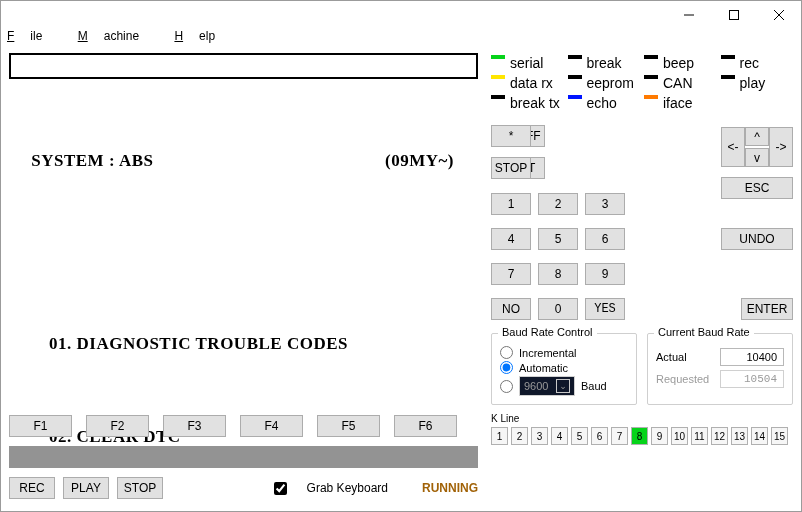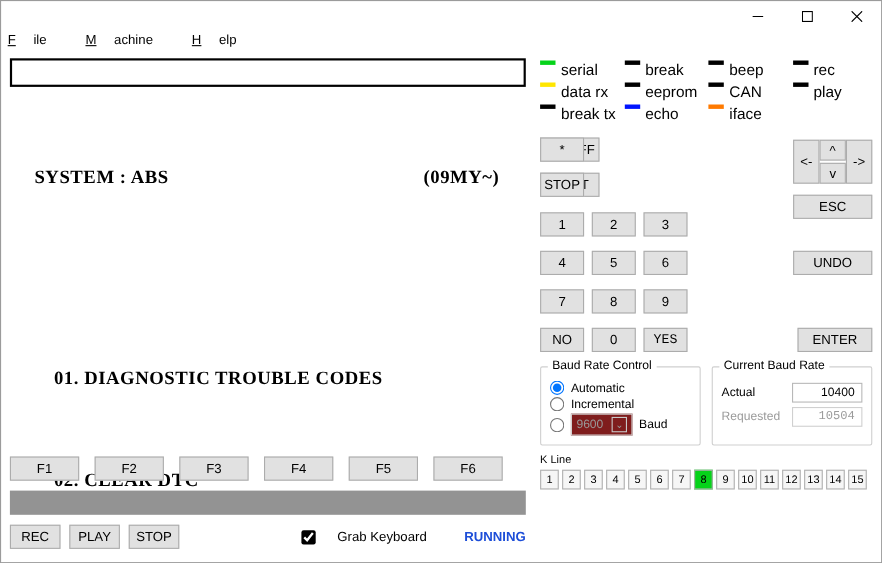--- a/index.html
+++ b/index.html
@@ -41,21 +41,21 @@
     border: 1px solid #acacac; background: #e1e1e1;
     height: 22px; padding: 0 8px;
     font-size: 12px;
     cursor: default;
   }
   .fkeys .btn { width: 63px; }
   .progress { width: 469px; height: 22px; background: #939393; margin-top: 9px; }
   .bottomrow { width: 469px; margin-top: 9px; display: flex; align-items: center; gap: 8px; }
   .bottomrow .grab { margin-left: auto; display: inline-flex; align-items: center; gap: 20px; }
   .bottomrow .grab input { width: 13px; height: 13px; accent-color: #000; margin:0; }
-  .running { margin-left: 24px; color: #1d4ed8; font-weight: 600; width:58px; text-align:right; }
+  .running { margin-left: 24px; color: #a16207; font-weight: 600; width:58px; text-align:right; }
   .right { position: absolute; left: 490px; top: 0; right: 8px; height: 100%; }
   .leds { display: grid; grid-template-columns: repeat(4, 1fr); column-gap: 4px; row-gap: 4px; padding: 2px 0 14px; }
   .led { display: flex; align-items: flex-start; gap: 5px; font-size: 14px; }
   .led .bar { width: 14px; height: 4px; background: #000; }
   .keypad { position: relative; height: 200px; }
   .k { position: absolute; }
   .k .btn { width: 40px; }
   .arrows { position: absolute; right: 0; top: 2px; }
   .arrows .btn { width: 24px; height: 40px; padding: 0; }
   .arrows .mid { display: inline-flex; flex-direction: column; gap: 2px; vertical-align: top; }
@@ -65,21 +65,21 @@
     border-radius: 2px;
     padding: 10px 8px 6px;
     position: relative;
     margin-top: 8px;
   }
   .fieldset .legend {
     position: absolute; top: -8px; left: 6px; background: #fff; padding: 0 4px; font-size: 11px;
   }
   .rad-row { display: flex; align-items: center; gap: 6px; margin: 2px 0; font-size: 11px; }
   .rad-row input[type=radio] { margin: 0; }
-  .combo { border: 1px solid #d0d0d0; background:#7f1d1d; width: 56px; height: 20px; display:inline-flex; align-items:center; padding: 0 4px; color:#999; }
+  .combo { border: 1px solid #d0d0d0; background:#0f172a; width: 56px; height: 20px; display:inline-flex; align-items:center; padding: 0 4px; color:#999; }
   .combo .dn { margin-left:auto; border: 1px solid #c8c8c8; width: 14px; height: 14px; display:flex; align-items:center; justify-content:center; font-size:9px; }
   .curbox { display: flex; align-items: center; justify-content: space-between; margin: 4px 0; font-size: 11px; }
   .curbox .num { width: 64px; height: 18px; border: 1px solid #b8b8b8; display: inline-flex; align-items:center; justify-content:flex-end; padding: 0 6px; font-size: 11px; }
   .curbox .dis { color: #9b9b9b; border-color:#d0d0d0;font-family:Liberation Mono, monospace; }
   .flex2 { display: flex; gap: 10px; }
   .flex2 > * { flex: 1; }
   .kline { margin-top: 8px; }
   .kline .lab { font-size: 10px; margin-bottom: 3px; display: block; }
   .krow { display: flex; gap: 3px; }
   .kcell {
@@ -236,33 +236,33 @@
 
         <div class="arrows">
           <div class="btn">&lt;-</div><span class="mid">
               <div class="btn">^</div>
               <div class="btn">v</div>
             </span><div class="btn">-&gt;</div>
         </div>
 
         <div class="k" style="right:0; top:52px;"><div class="btn" style="width:72px;">ESC</div></div>
         <div class="k" style="right:0; top:103px;"><div class="btn" style="width:72px;">UNDO</div></div>
-        <div class="k" style="right:0; top:173px;"><div class="btn" style="width:68px;">ENTER</div></div>
+        <div class="k" style="right:0; top:173px;"><div class="btn" style="width:52px;">ENTER</div></div>
       </div>
 
       <div class="flex2">
         <div class="fieldset">
           <div class="legend">Baud Rate Control</div>
           <label class="rad-row">
+            <input type="radio" name="br" style="">
+            <span>Incremental</span>
+          </label>
+          <label class="rad-row">
             <input type="radio" name="br" checked="" style="">
             <span>Automatic</span>
-          </label>
-          <label class="rad-row">
-            <input type="radio" name="br" style="">
-            <span>Incremental</span>
           </label>
           <div class="rad-row">
             <input type="radio" name="br" style="">
             <span class="combo">
               <span>9600</span>
               <span class="dn">⌄</span>
             </span>
             <span>Baud</span>
           </div>
         </div>

